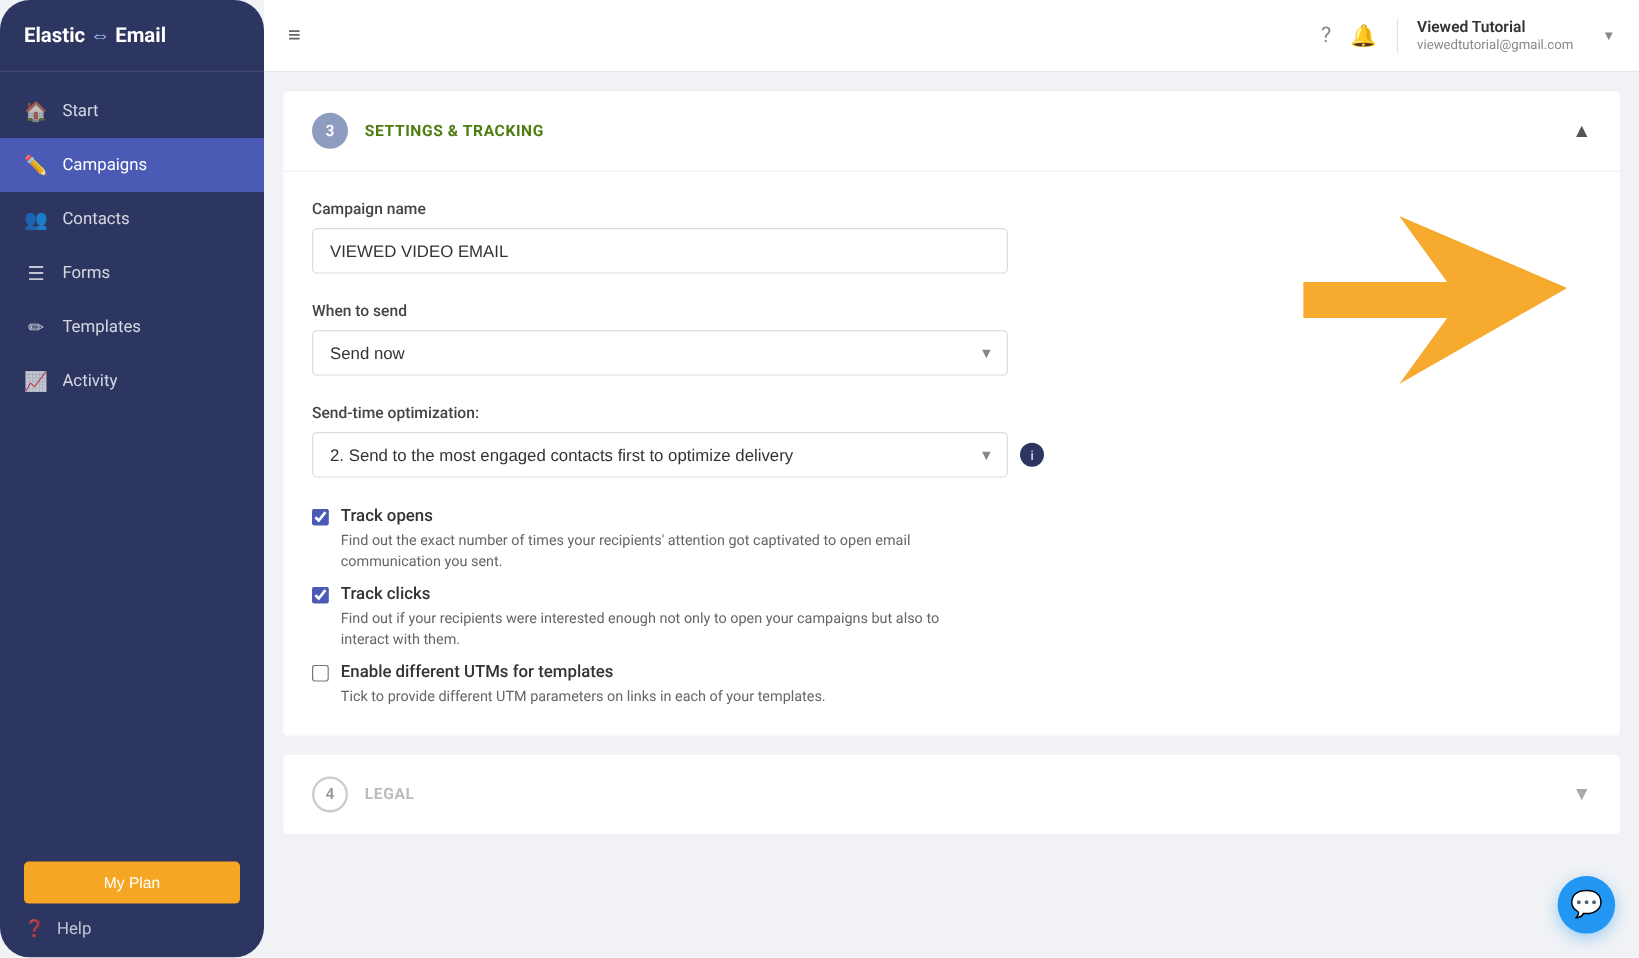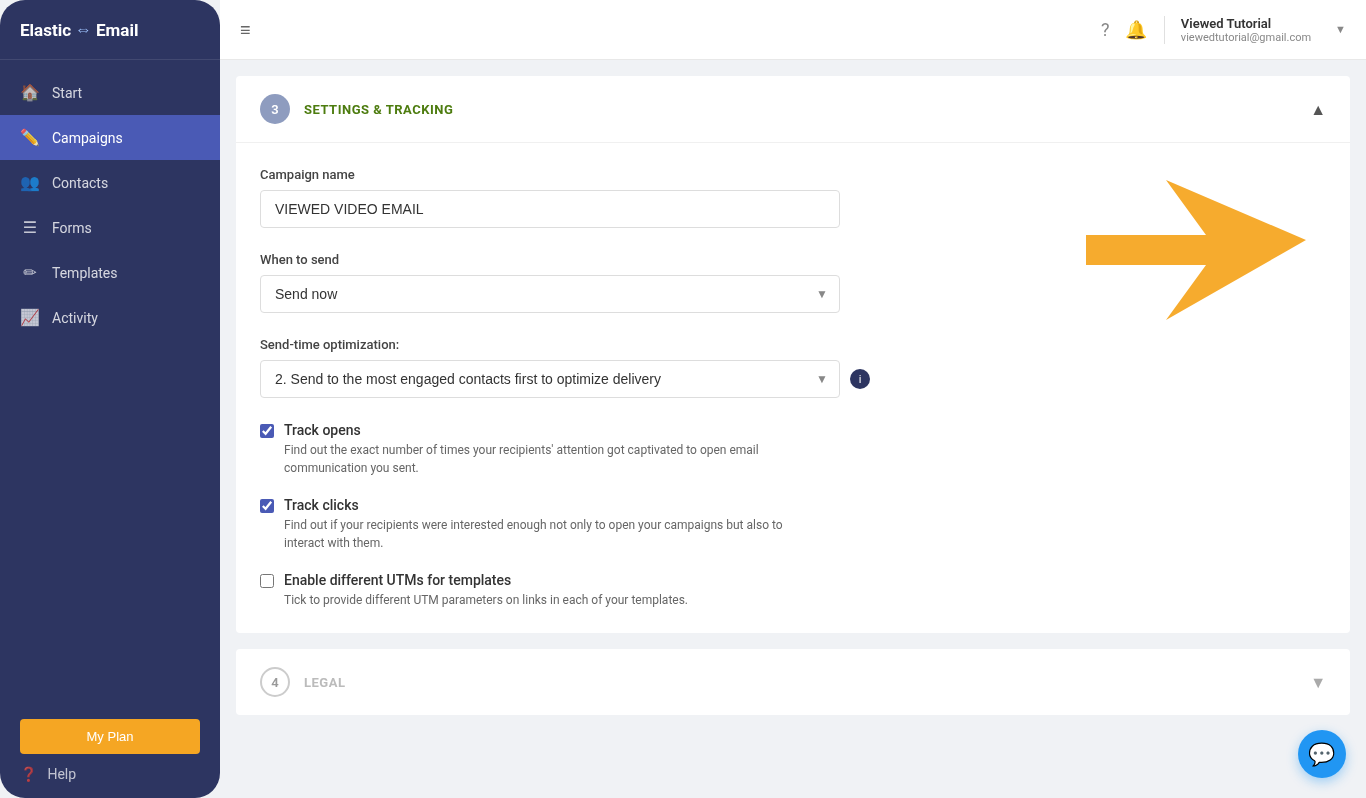--- a/index.html
+++ b/index.html
@@ -195,21 +195,21 @@
       color: #fff;
       font-size: 11px;
       display: flex;
       align-items: center;
       justify-content: center;
       cursor: pointer;
       flex-shrink: 0;
     }
 
     
-    .checkbox-group { display: flex; flex-direction: column; gap: 20px; margin-top: 8px; }
+    .checkbox-group { display: flex; flex-direction: column; gap: 10px; margin-top: 8px; }
     .checkbox-item { display: flex; align-items: flex-start; gap: 10px; }
     .checkbox-input { margin-top: 2px; width: 14px; height: 14px; cursor: pointer; accent-color: #4a5ab5; }
     .checkbox-text .label { font-size: 14px; font-weight: 500; color: #333; }
     .checkbox-text .desc { font-size: 12px; color: #666; margin-top: 3px; line-height: 1.5; max-width: 540px; }
 
     
     .arrow-container {
       position: absolute;
       top: 120px;
       right: 60px;

